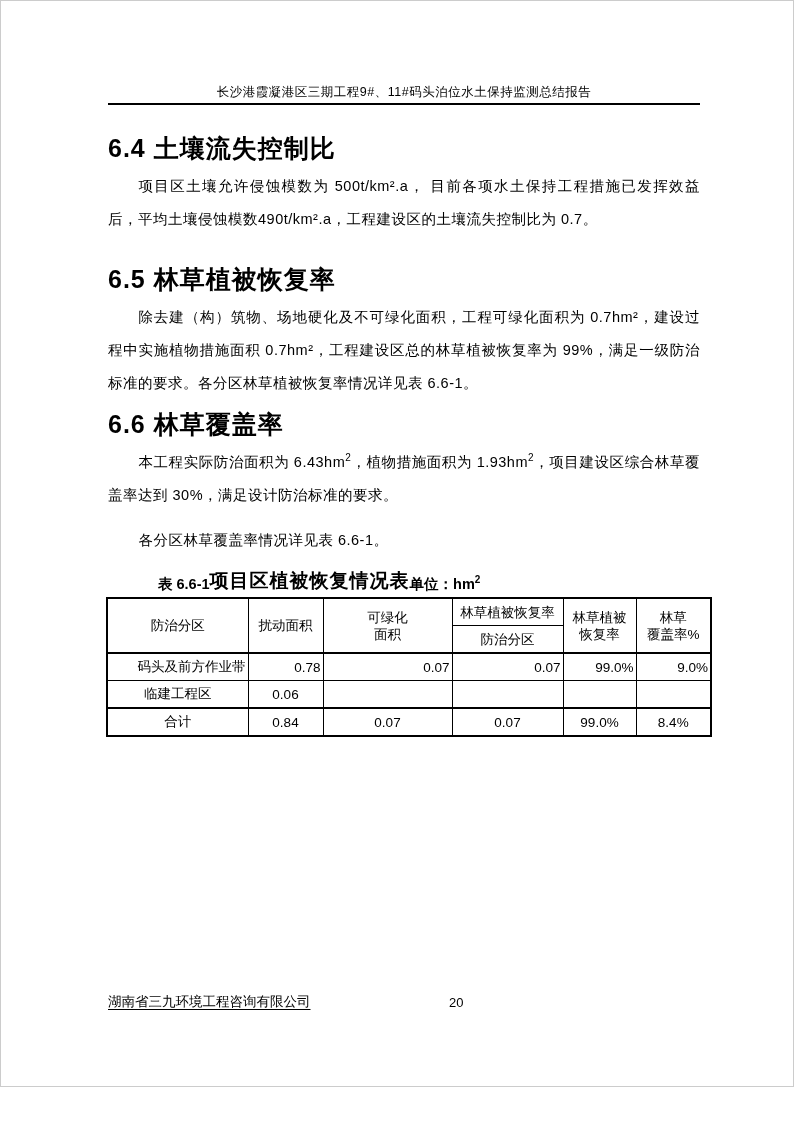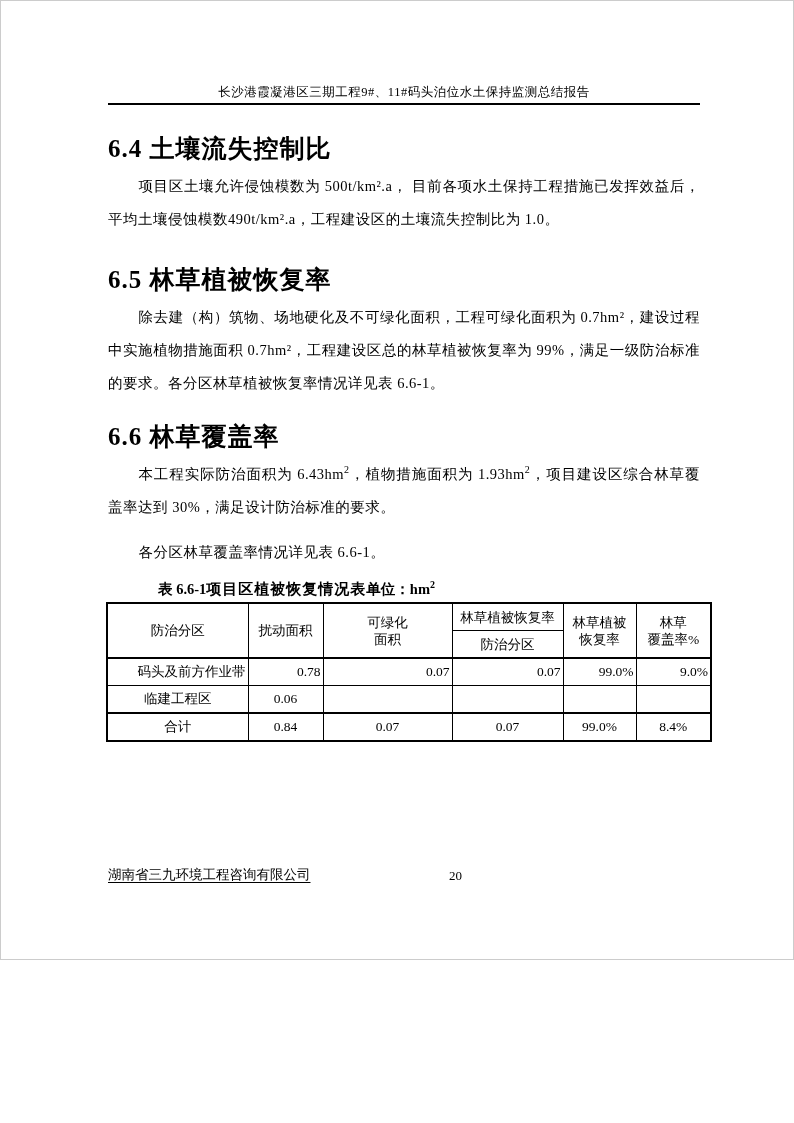--- a/index.html
+++ b/index.html
@@ -3,45 +3,45 @@
 <meta charset="utf-8">
 <style>
   html, body {
     margin: 0;
     padding: 0;
     background: #ffffff;
   }
   .page {
     position: relative;
     width: 794px;
-    height: 960px;
+    height: 1087px;
     box-sizing: border-box;
     background: #ffffff;
     border: 1px solid #cccccc;
     padding: 83px 93px 0 107px;
-    font-family: Liberation Serif, serif;
+    font-family: Liberation Sans, sans-serif;
     color: #000000;
     overflow: hidden;
   }
   .doc-header {
     text-align: center;
     font-size: 12.5px;
     line-height: 16px;
     padding-bottom: 3px;
     border-bottom: 2px solid #000000;
     letter-spacing: 0.5px;
   }
   .sec-heading {
     font-size: 25px;
     font-weight: bold;
     letter-spacing: 1px;
     margin: 27px 0 0 0;
   }
   .sec-heading.tight {
-    margin-top: 20px;
+    margin-top: 8px;
   }
   .para {
     font-size: 14.5px;
     line-height: 33px;
     margin: 5px 0 0 0;
     text-align: justify;
     text-indent: 2.1em;
     letter-spacing: 0.5px;
   }
   .para.follow {
@@ -55,21 +55,21 @@
   .tcaption {
     display: flex;
     justify-content: flex-start;
     align-items: flex-end;
     margin: 11px 0 3px 0;
     padding: 0 4px 0 50px;
     font-size: 14.5px;
     font-weight: bold;
   }
   .tcaption .ttitle {
-    font-size: 15px;
+    font-size: 19px;
     letter-spacing: 1px;
   }
   table.data {
     border-collapse: collapse;
     table-layout: fixed;
     width: 604px;
     margin-left: -2px;
     border: 2px solid #000000;
   }
   table.data th, table.data td {
@@ -115,21 +115,21 @@
 </head>
 <body>
 
 <div class="page">
 
   <div class="doc-header">
     <span>长沙港霞凝港区三期工程9#、11#码头泊位水土保持监测总结报告</span>
   </div>
 
   <h2 class="sec-heading">6.4 土壤流失控制比</h2>
-  <p class="para">项目区土壤允许侵蚀模数为 500t/km².a， 目前各项水土保持工程措施已发挥效益后，平均土壤侵蚀模数490t/km².a，工程建设区的土壤流失控制比为 1.0。</p>
+  <p class="para">项目区土壤允许侵蚀模数为 500t/km².a， 目前各项水土保持工程措施已发挥效益后，平均土壤侵蚀模数490t/km².a，工程建设区的土壤流失控制比为 0.7。</p>
 
   <h2 class="sec-heading">6.5 林草植被恢复率</h2>
   <p class="para">除去建（构）筑物、场地硬化及不可绿化面积，工程可绿化面积为 0.7hm²，建设过程中实施植物措施面积 0.7hm²，工程建设区总的林草植被恢复率为 99%，满足一级防治标准的要求。各分区林草植被恢复率情况详见表 6.6-1。</p>
 
   <h2 class="sec-heading tight">6.6 林草覆盖率</h2>
   <p class="para"><span>本工程实际防治面积为 6.43hm</span><sup class="sq">2</sup><span>，植物措施面积为 1.93hm</span><sup class="sq">2</sup><span>，项目建设区综合林草覆盖率达到 30%，满足设计防治标准的要求。</span></p>
   <p class="para follow">各分区林草覆盖率情况详见表 6.6-1。</p>
 
   <div class="tcaption">
     <span class="tlabel">表 6.6-1</span>

